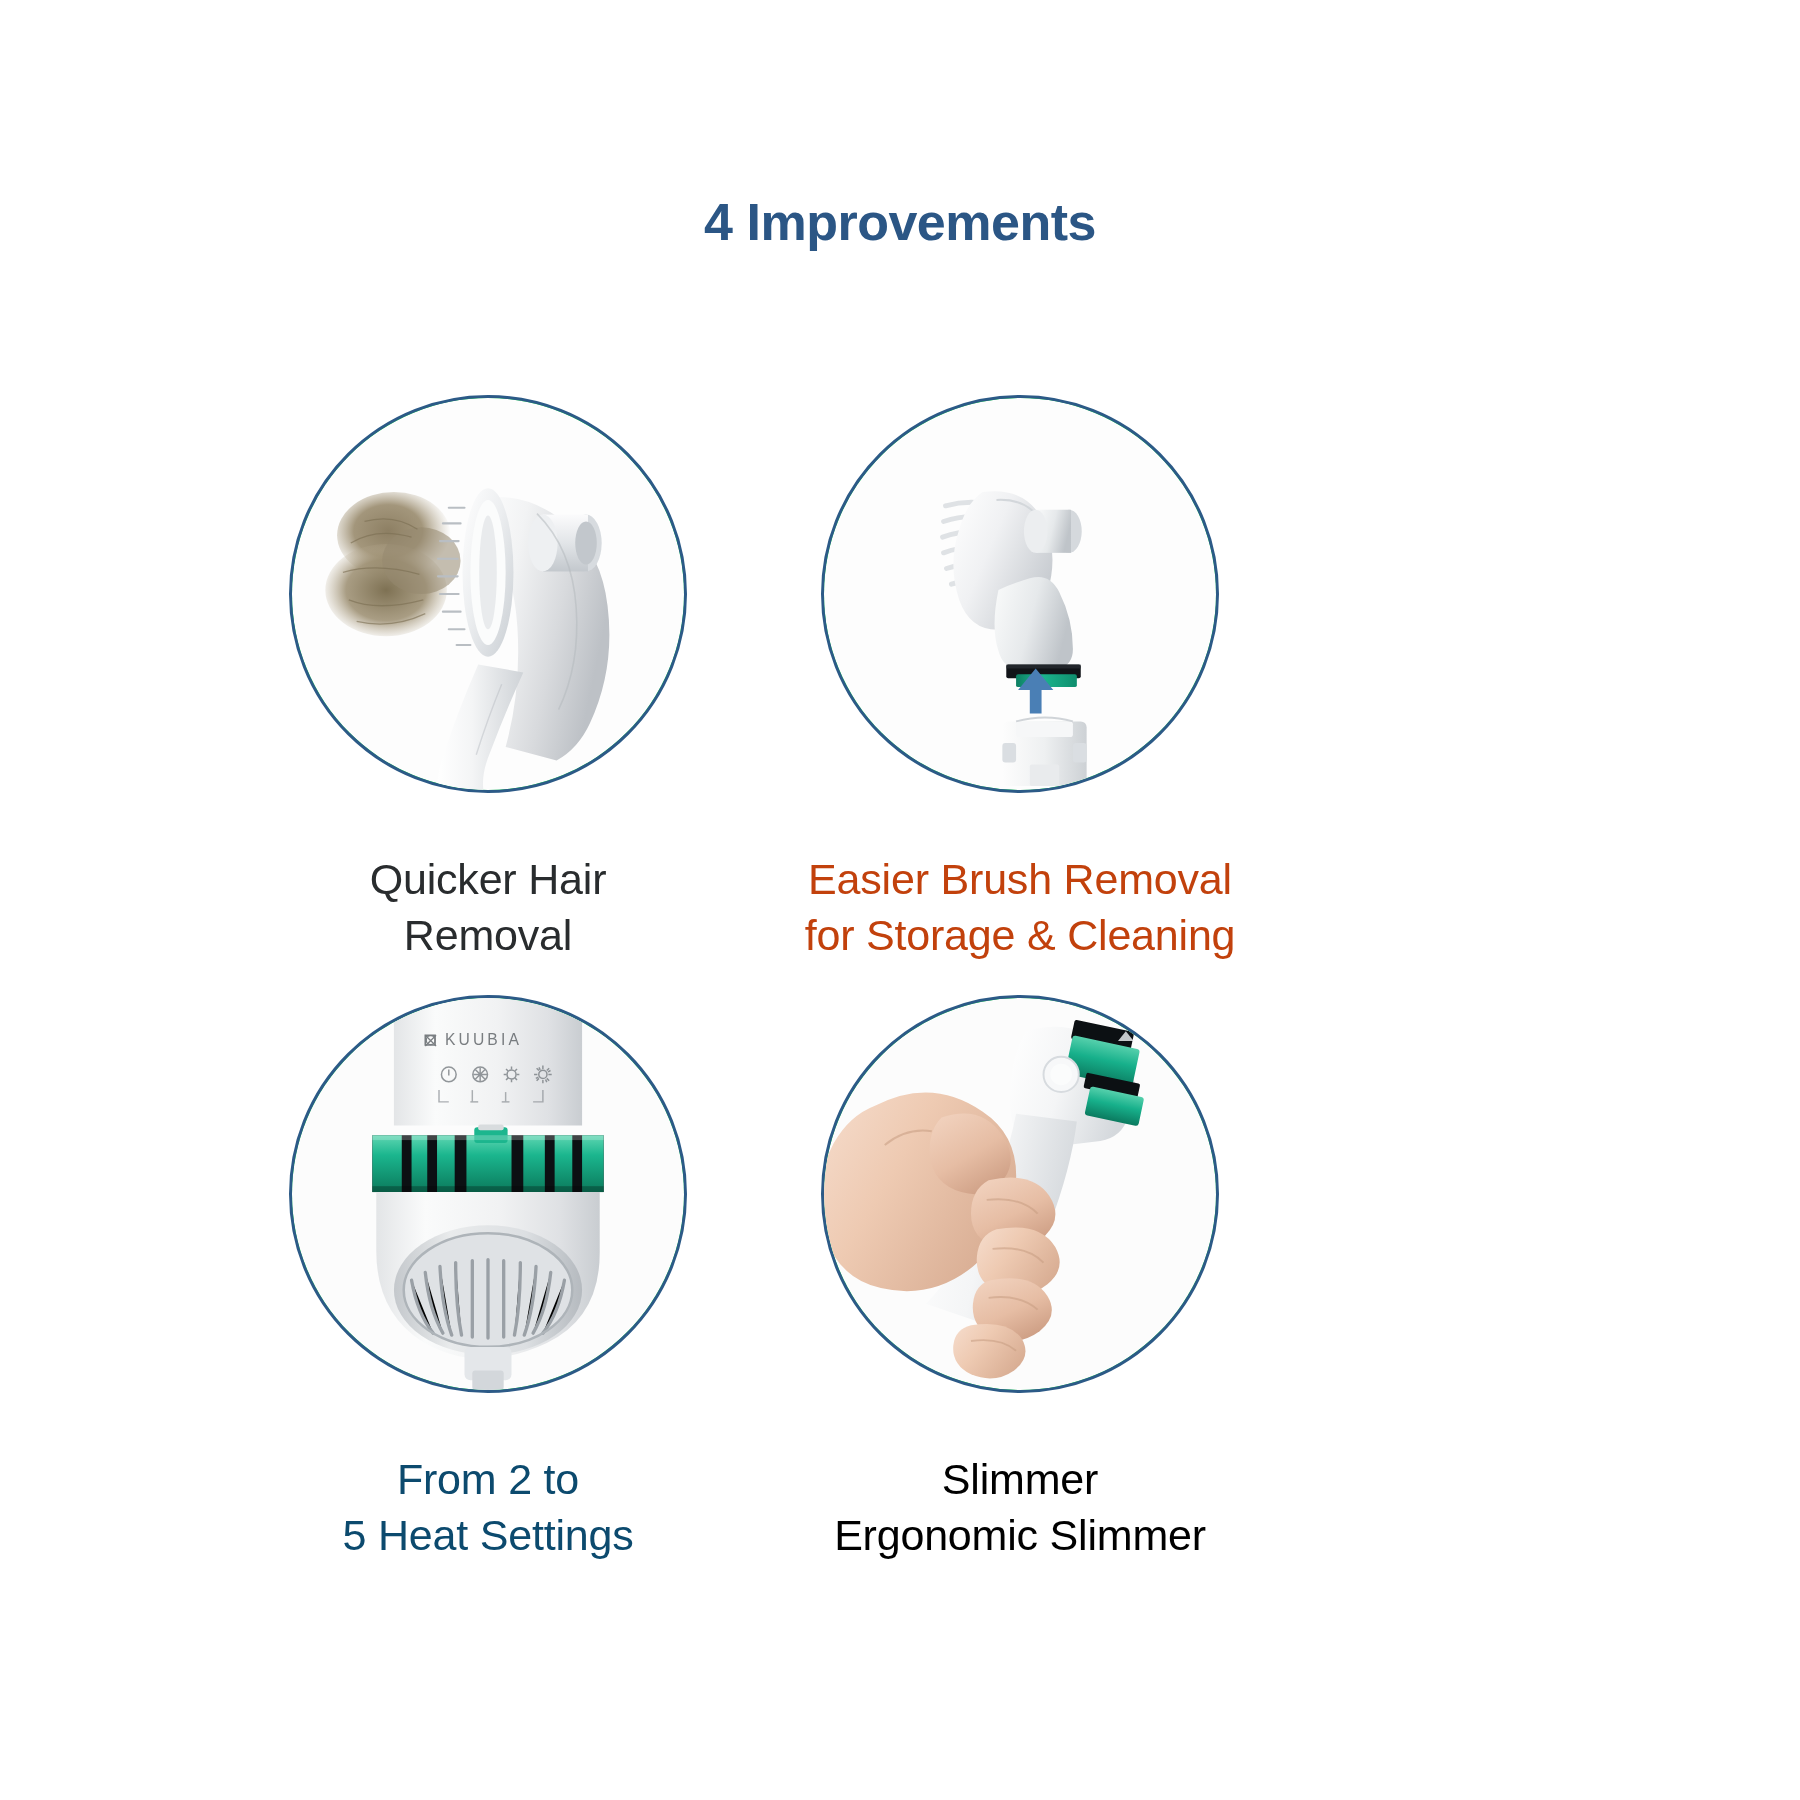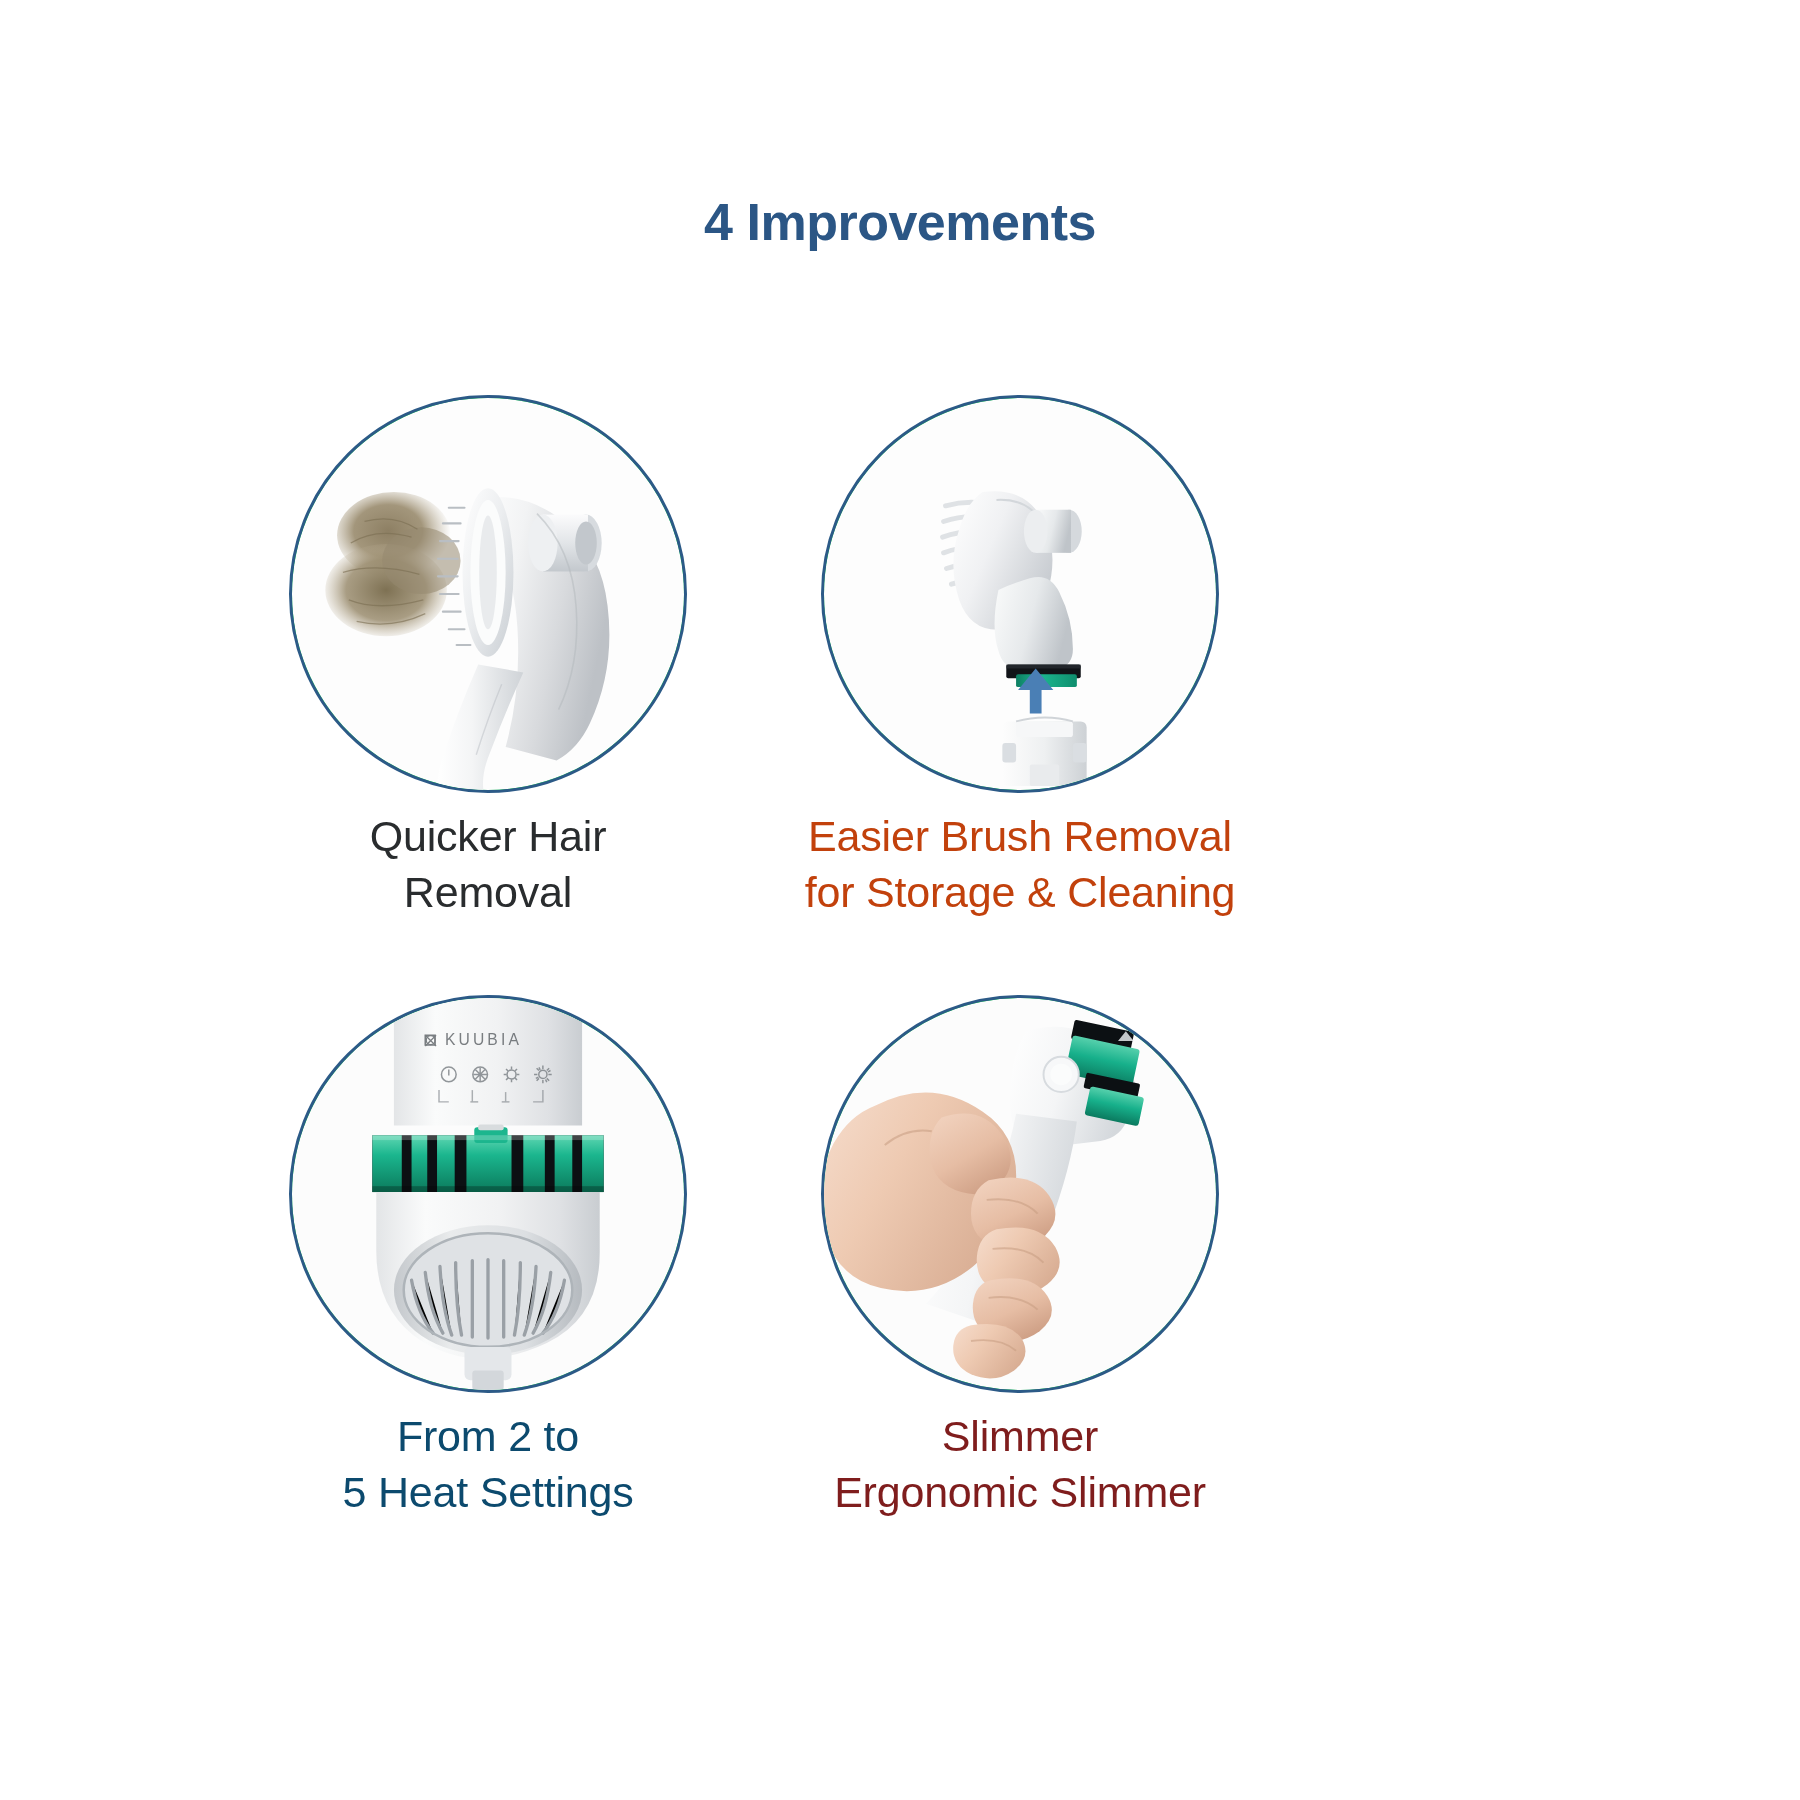--- a/index.html
+++ b/index.html
@@ -73,21 +73,21 @@
   }
 
   .photo {
     position: absolute;
     inset: 0;
     border-radius: 50%;
     overflow: hidden;
   }
 
   .caption {
-    margin-top: 16px;
+    margin-top: 59px;
     text-align: center;
     font-size: 43px;
     line-height: 1.30;
     color: #292C2E;
     letter-spacing: -0.2px;
     font-weight: normal;
   }
   .caption .ln { display: block; }
 
   
@@ -457,20 +457,20 @@
                   <path d="M172 256 q34 -4 52 14"></path>
                   <path d="M168 306 q32 -4 50 12"></path>
                   <path d="M150 350 q30 -4 46 10"></path>
                   <path d="M62 150 q22 -18 48 -14"></path>
                 </g>
               </g>
             </svg>
           </div>
         </div>
       </div>
-      <div class="caption" style="color: #7f1d1d;">
+      <div class="caption" style="color: #000000;">
         <span class="ln">Slimmer</span>
         <span class="ln">Ergonomic Slimmer</span>
       </div>
     </div>
 
   </div>
 </div>
 
 </body></html>

